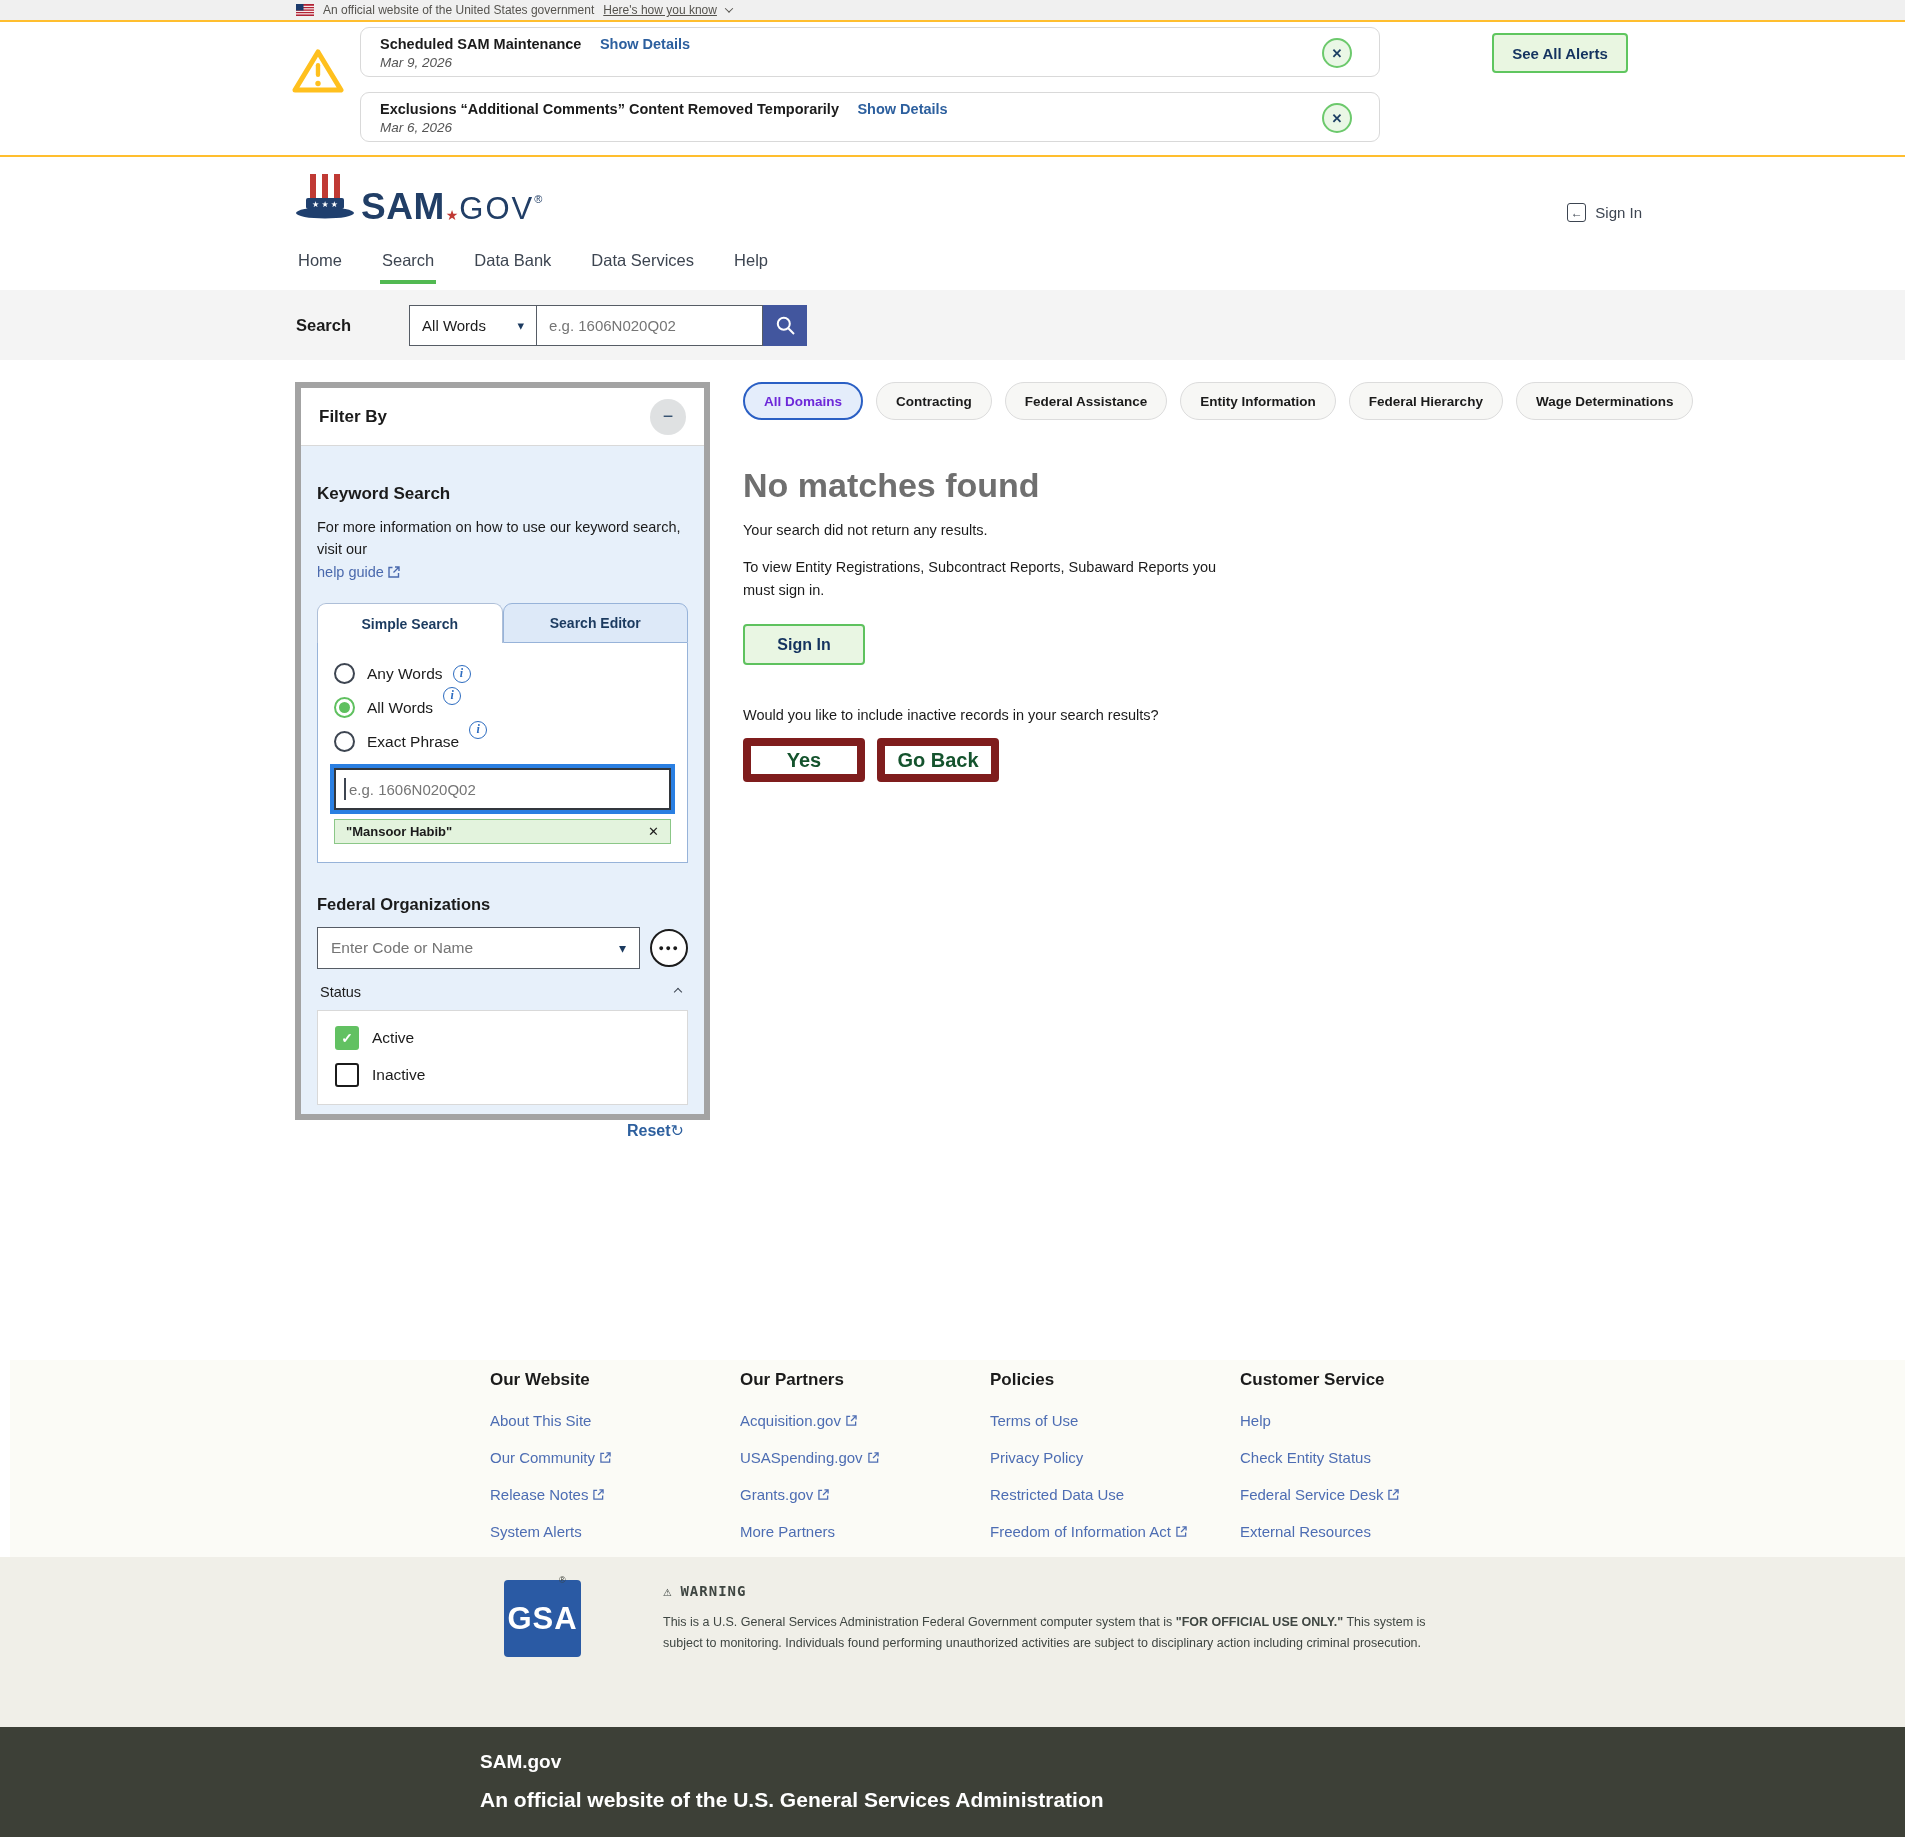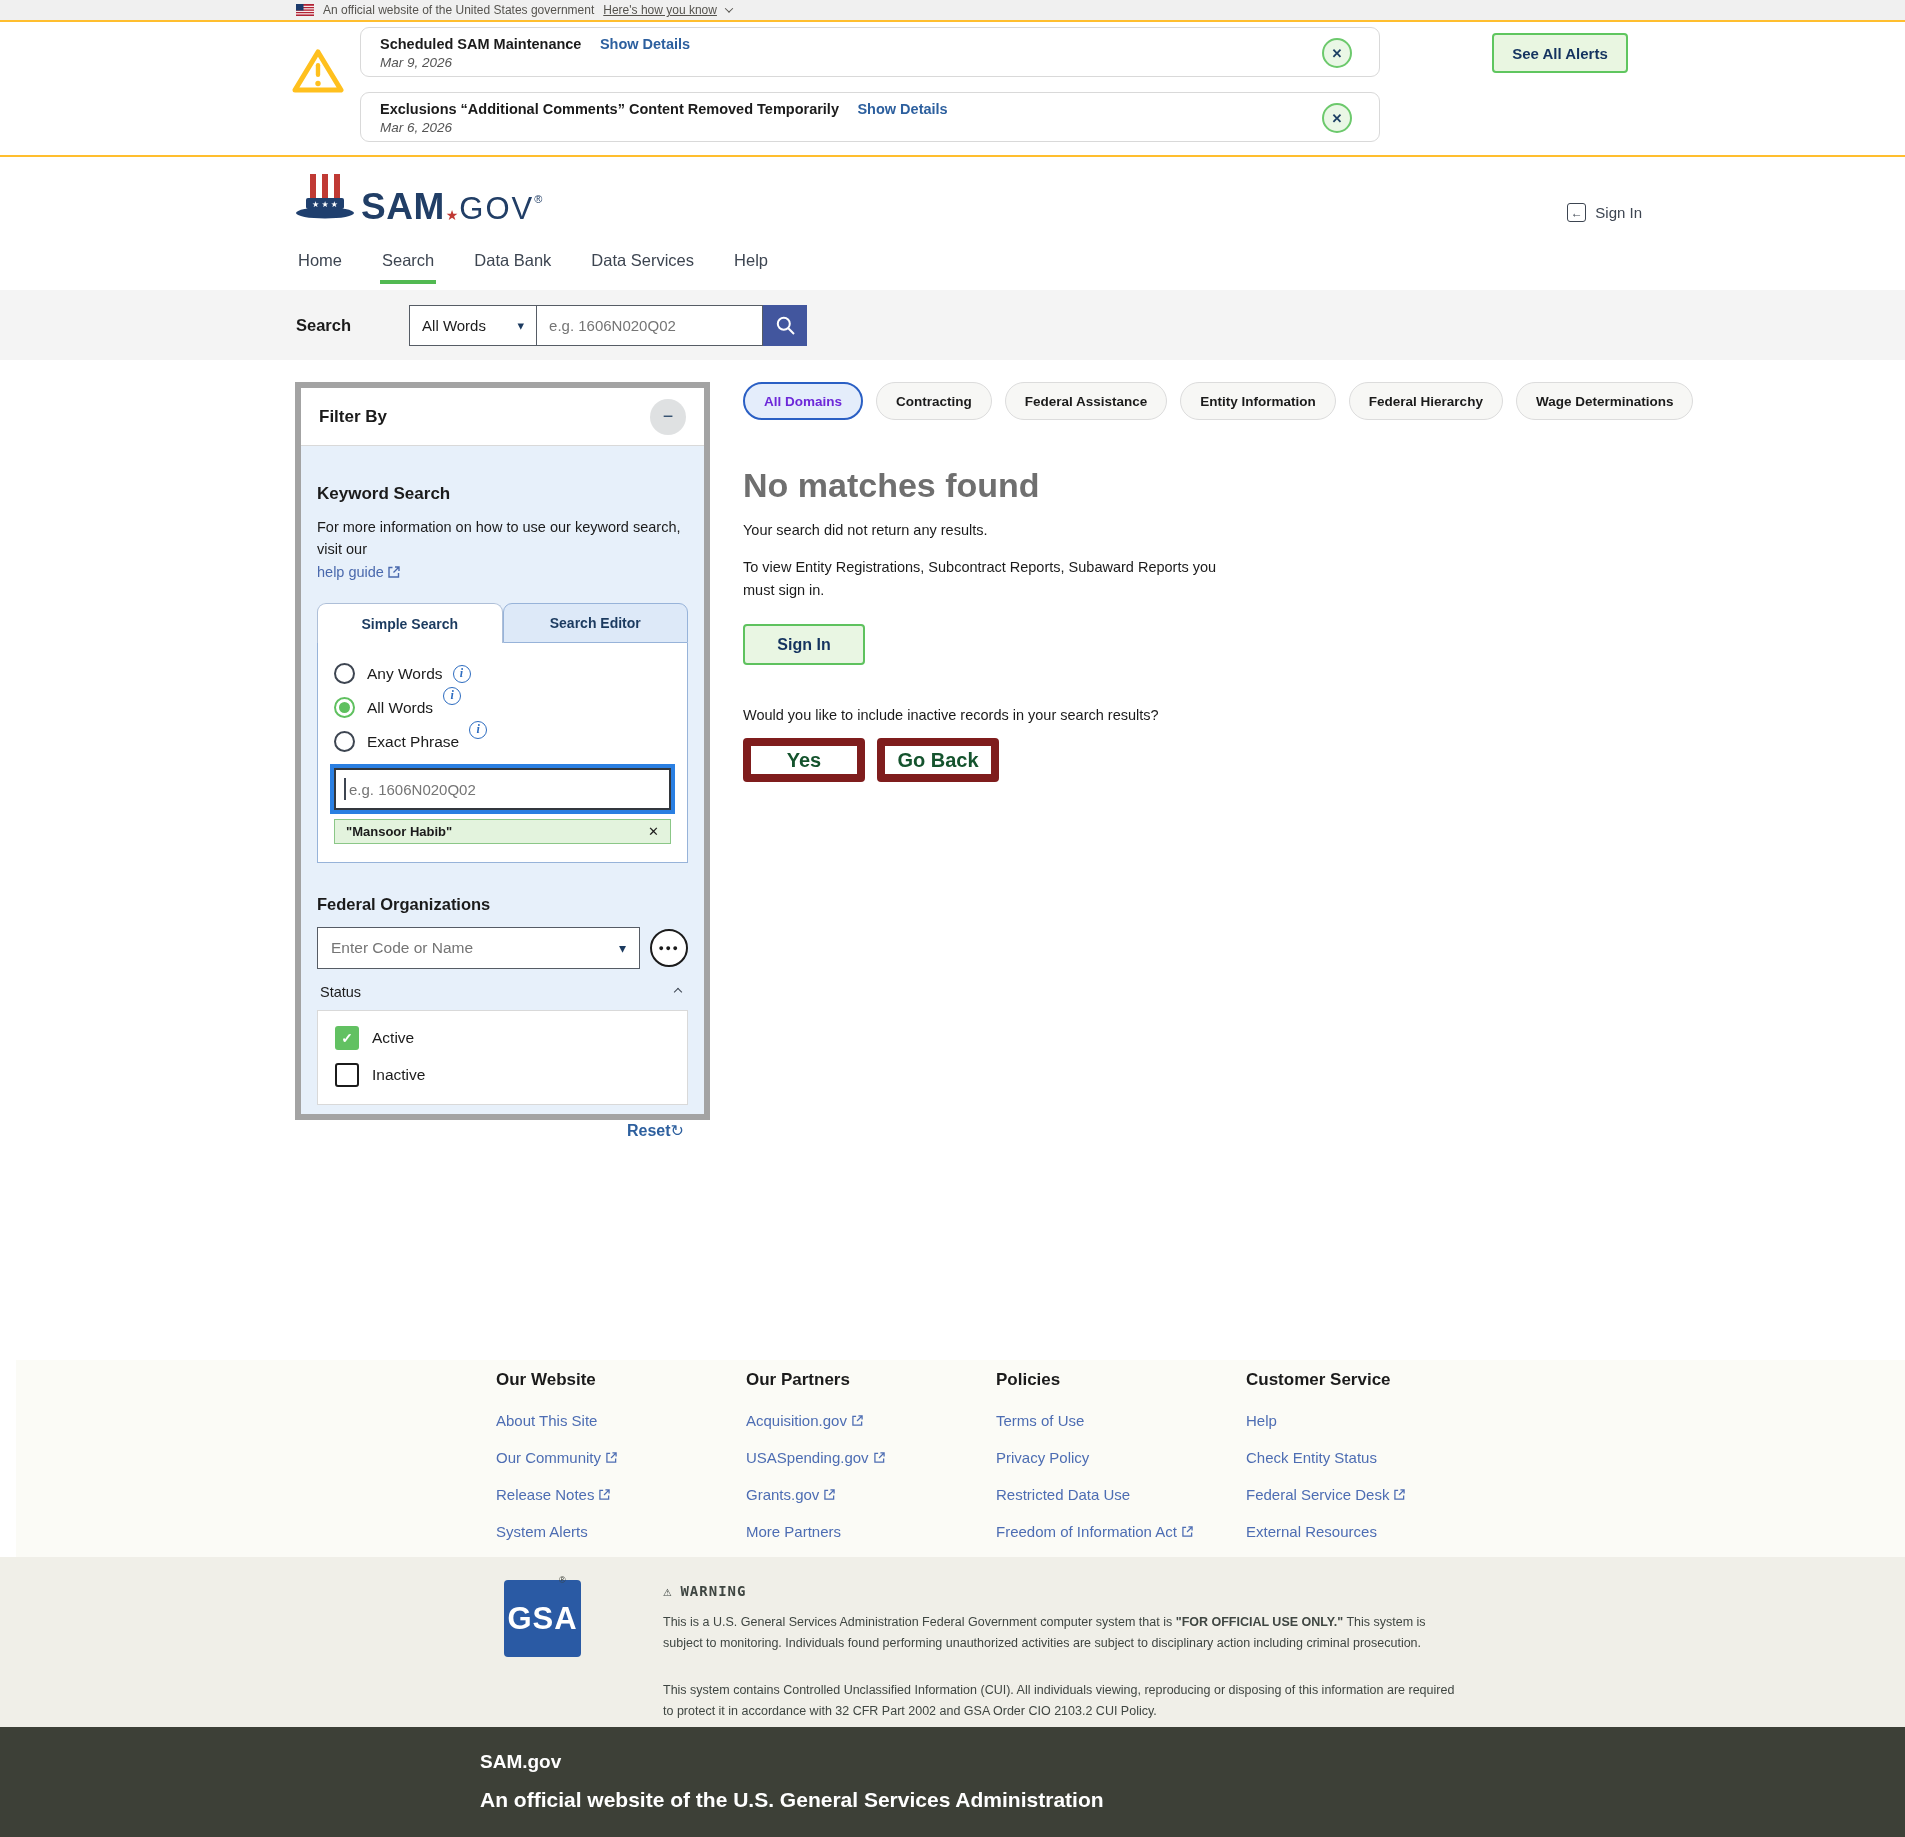--- a/index.html
+++ b/index.html
@@ -138,21 +138,21 @@
     color:#14335f; font-size:16px; width:122px; height:41px; cursor:pointer;
     font-family:"Liberation Sans",sans-serif; }
   .signin-btn { margin-top:22px; }
   .question { margin-top:42px; font-size:14.5px; color:#1b1b1b; }
   .action-row { margin-top:15px; display:flex; gap:12px; }
   .btn-outline { background:#fff; border:8px solid #7f1d1d; border-radius:4px; font-weight:bold;
     color:#14532d; font-size:20px; width:122px; height:44px; cursor:pointer;
     font-family:"Liberation Sans",sans-serif; }
 
   
-  .footer-links { position:absolute; top:1360px; left:16px; right:0; height:197px; background:#fbfbf6; }
+  .footer-links { position:absolute; top:1360px; left:10px; right:0; height:197px; background:#fbfbf6; }
   .cols { position:absolute; left:480px; top:10px; display:flex; }
   .fcol { width:250px; }
   .fcol-heading { font-weight:bold; font-size:17px; color:#1b1b1b; margin-bottom:22px; }
   .flink { display:flex; align-items:center; gap:5px; color:#4d6db3; font-size:15px;
     margin-bottom:20px; cursor:pointer; }
 
   
   .gsa-section { position:absolute; top:1557px; left:0; right:0; height:170px; background:#f0efe8; }
   .gsa-logo { position:absolute; left:504px; top:23px; width:77px; height:77px; background:#2a5aa4;
     border-radius:4px; display:flex; align-items:center; justify-content:center; color:#fff;
@@ -468,21 +468,20 @@
     <div class="gsa-logo">GSA</div>
     <span class="gsa-reg">®</span>
     <div class="warning-block">
       <div class="warning-title">
         <span class="warn-glyph">⚠</span>
         <span>WARNING</span>
       </div>
       <div class="warning-p">
         <span>This is a U.S. General Services Administration Federal Government computer system that is </span><b>"FOR OFFICIAL USE ONLY."</b><span> This system is subject to monitoring. Individuals found performing unauthorized activities are subject to disciplinary action including criminal prosecution.</span>
       </div>
-      <div class="warning-p">This system contains Controlled Unclassified Information (CUI). All individuals viewing, reproducing or disposing of this information are required to protect it in accordance with 32 CFR Part 2002 and GSA Order CIO 2103.2 CUI Policy.</div>
     </div>
   </div>
 
   <div class="dark-footer">
     <div class="df-site">SAM.gov</div>
     <div class="df-tagline">An official website of the U.S. General Services Administration</div>
   </div>
 
 </div>
 

